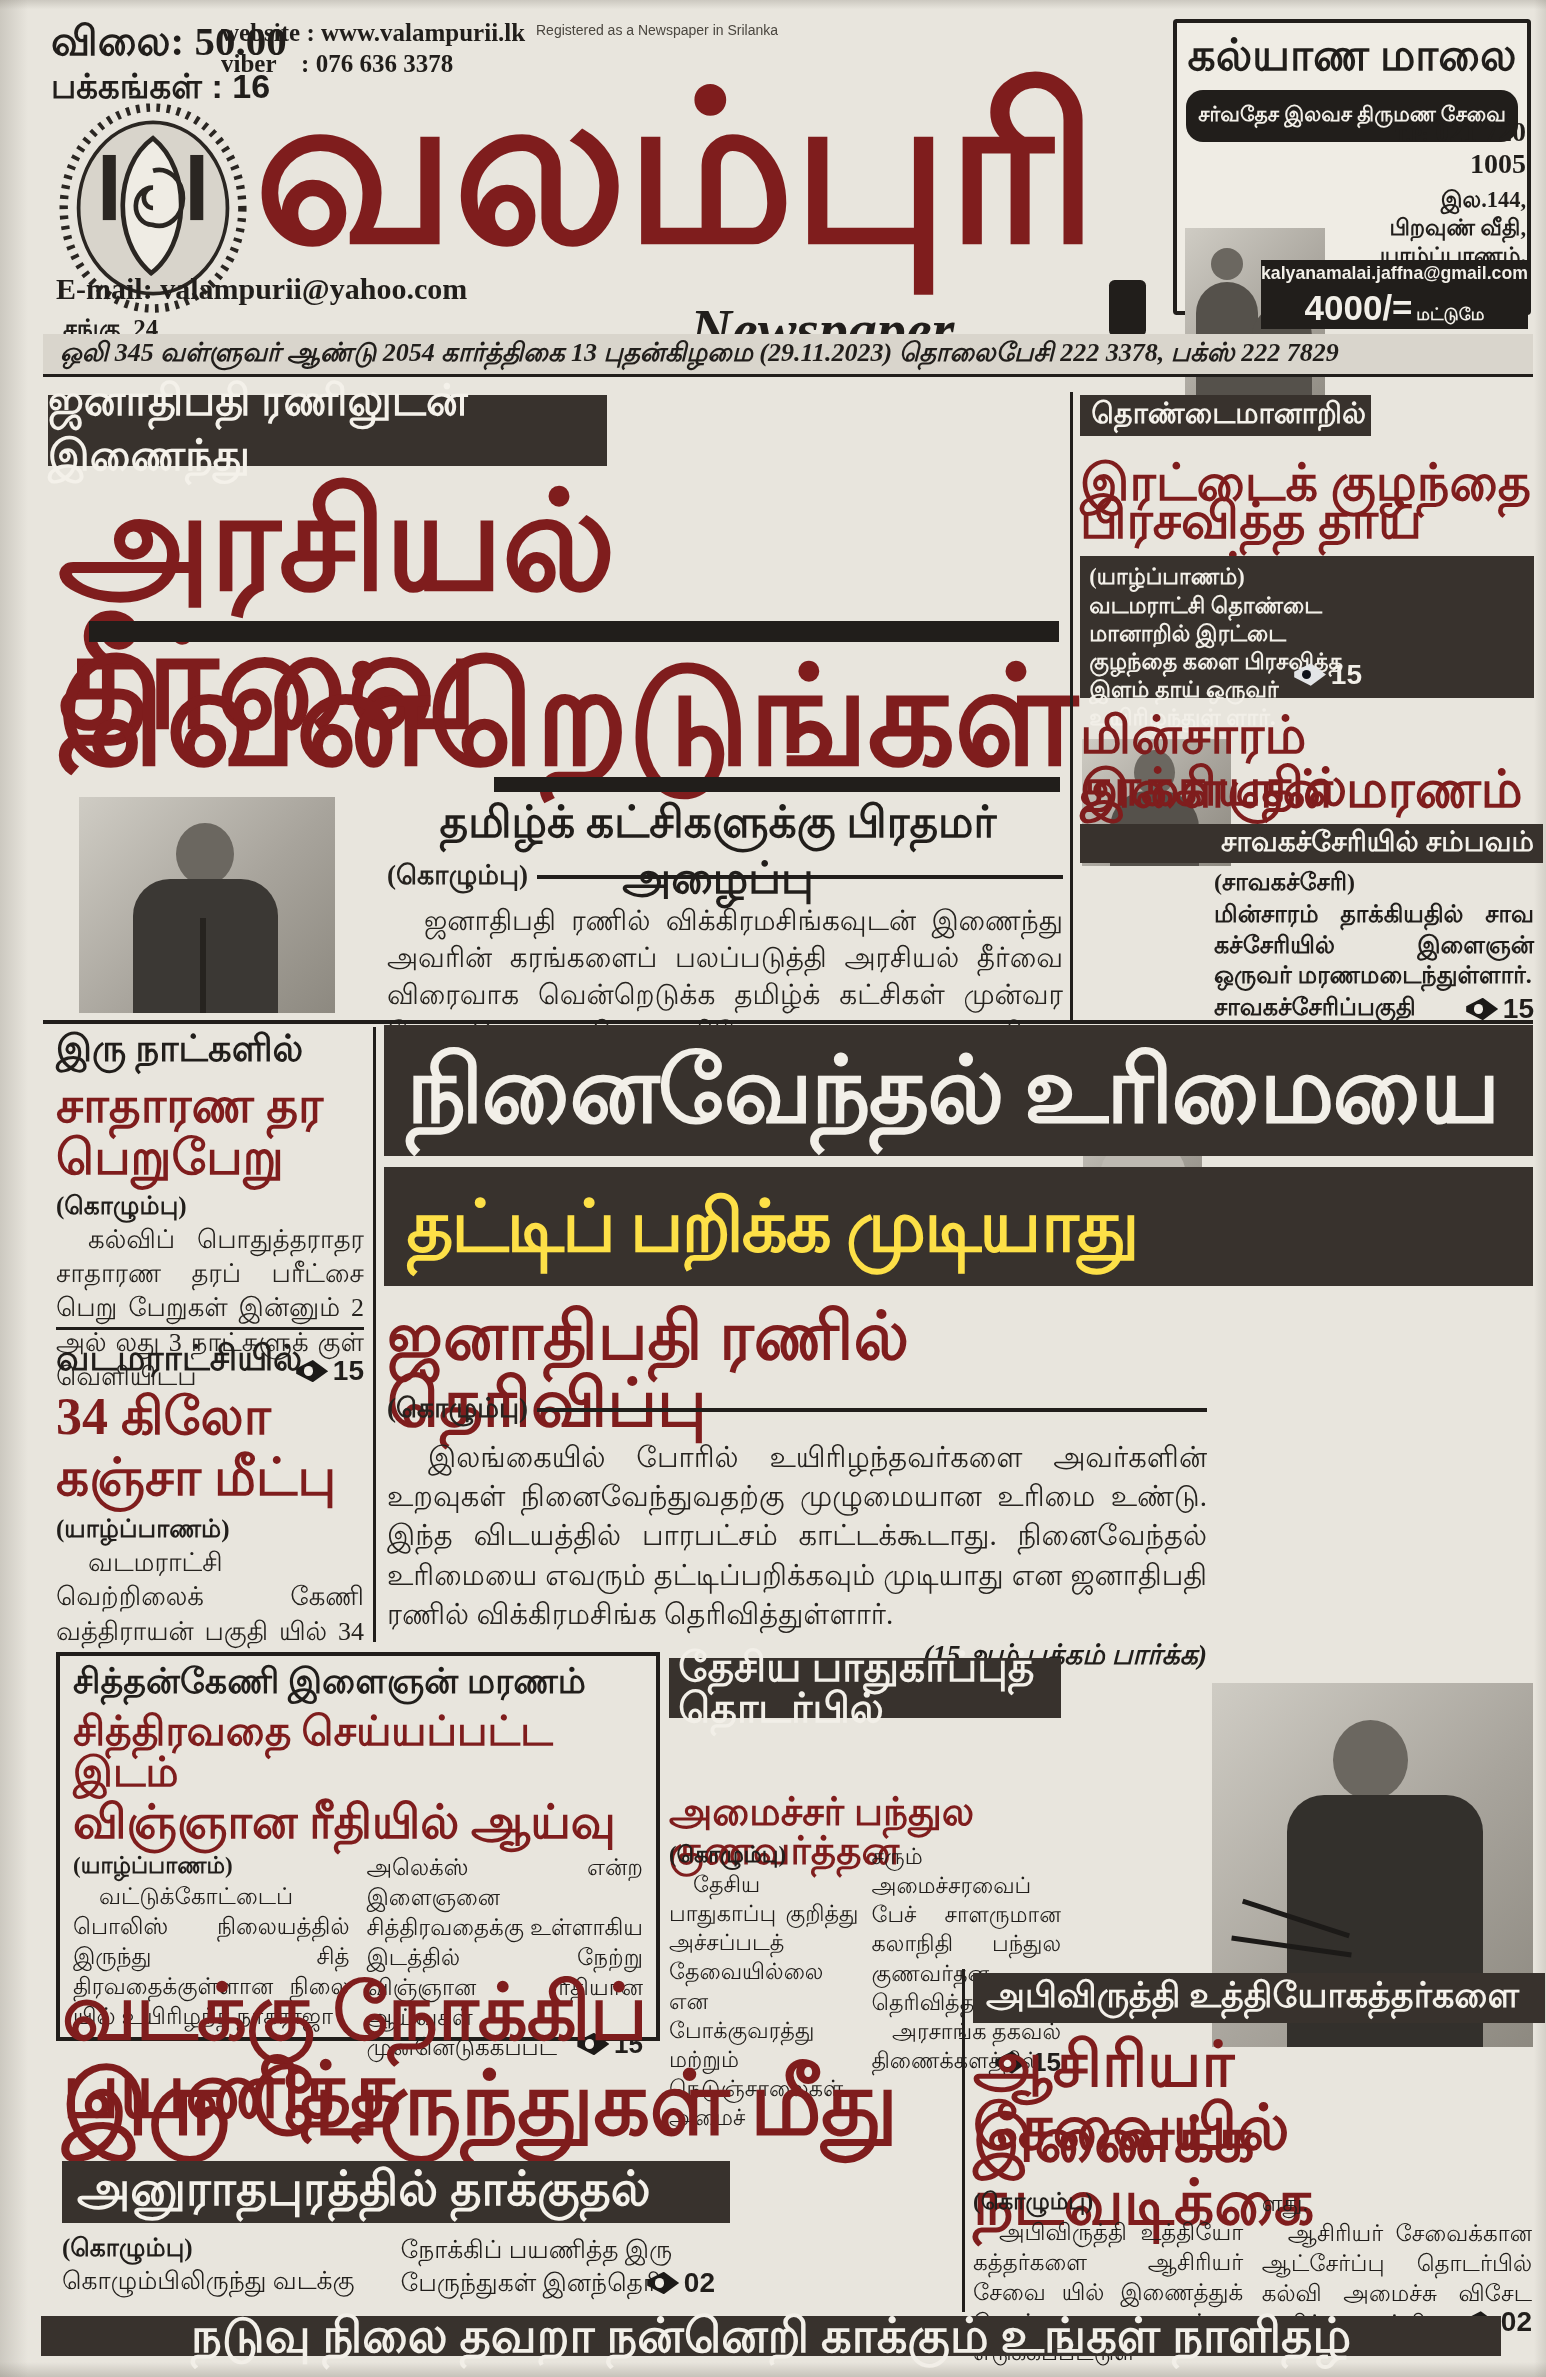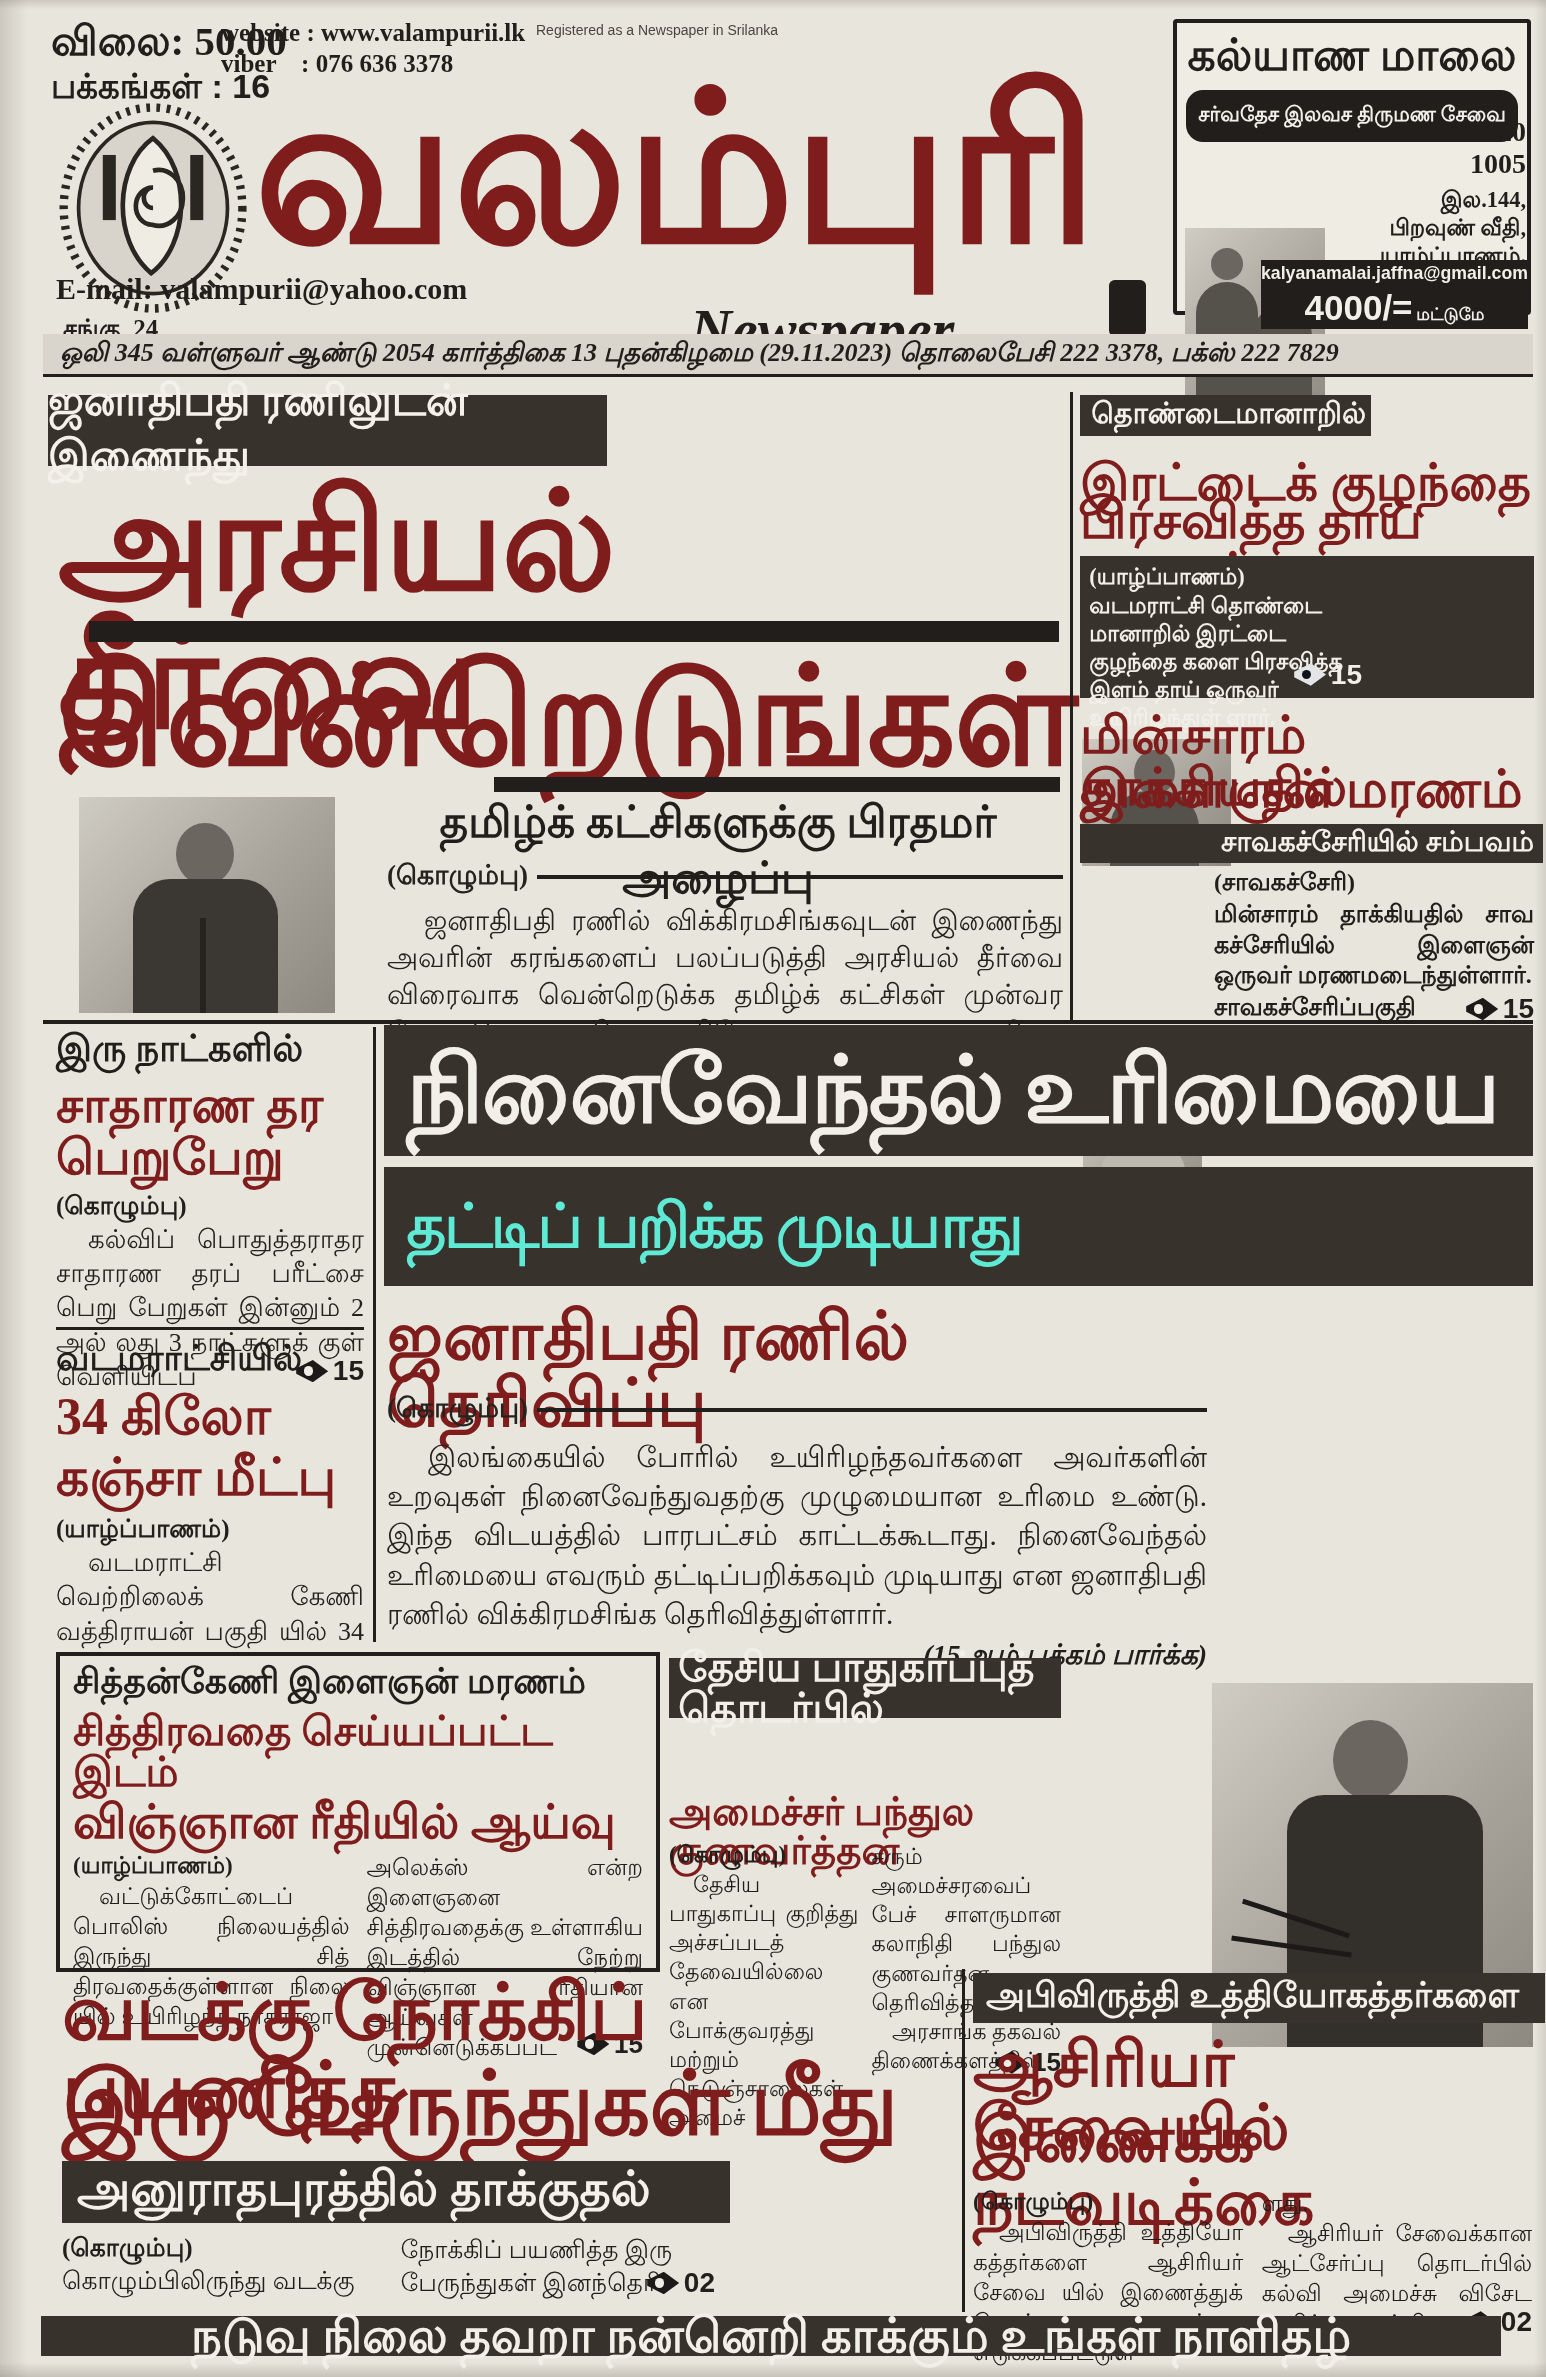--- a/index.html
+++ b/index.html
@@ -175,42 +175,42 @@
       <span>15</span>
     </div>
   </div>
 
   <div class="abs rule" style="left:373px;top:1027px;width:2.8px;height:615px;"></div>
 
   <div class="abs blk" style="left:384px;top:1025px;width:1149px;height:131px;display:flex;align-items:center;padding-left:22.4px;box-sizing:border-box;">
     <span class="h-huge" style="font-size:93px;color:#f2efe8;">நினைவேந்தல் உரிமையை</span>
   </div>
   <div class="abs blk" style="left:384px;top:1167px;width:1149px;height:119px;display:flex;align-items:center;padding-left:22.4px;box-sizing:border-box;">
-    <span class="h-huge" style="font-size:61px;color:#5eead4;">தட்டிப் பறிக்க முடியாது</span>
+    <span class="h-huge" style="font-size:72px;color:#fde047;">தட்டிப் பறிக்க முடியாது</span>
   </div>
 
   <div class="abs h-huge" style="left:387px;top:1303px;width:839px;font-size:67px;letter-spacing:0;">ஜனாதிபதி ரணில் தெரிவிப்பு</div>
 
   <div class="abs" style="left:387px;top:1393px;width:820px;">
     <div class="dateline">
         <span>(கொழும்பு)</span>
         <span class="dl-rule"></span>
       </div>
     <div class="body-txt" style="margin-top:11.2px;font-size:29px;text-indent:41px;line-height:1.35;">இலங்கையில் போரில் உயிரிழந்தவர்களை அவர்களின் உறவுகள் நினைவேந்துவதற்கு முழுமையான உரிமை உண்டு. இந்த விடயத்தில் பாரபட்சம் காட்டக்கூடாது. நினைவேந்தல் உரிமையை எவரும் தட்டிப்பறிக்கவும் முடியாது என ஜனாதிபதி ரணில் விக்கிரமசிங்க தெரிவித்துள்ளார்.</div>
     <div style="text-align:right;font-size:28px;font-weight:700;font-style:italic;margin-top:5.6px;">(15ஆம் பக்கம் பார்க்க)</div>
   </div>
 
   <div class="abs photo" style="left:1212px;top:1327px;width:321px;height:364px;">
     <span class="head" style="left:121px;top:37px;width:75px;height:80px;"></span>
     <span class="torso" style="left:75px;top:112px;width:196px;height:252px;background:#33302c;"></span>
     <span style="position:absolute;left:28px;top:233px;width:112px;height:4.7px;background:#1c1a18;transform:rotate(18deg);"></span>
     <span style="position:absolute;left:18.6px;top:261px;width:121px;height:4.7px;background:#1c1a18;transform:rotate(8deg);"></span>
   </div>
 
-  <div class="abs" style="left:56px;top:1652px;width:604px;height:320px;border:4.7px solid #211e1b;background:#e8e5dd;box-sizing:border-box;padding:5.6px 13px;">
+  <div class="abs" style="left:56px;top:1652px;width:604px;height:389px;border:4.7px solid #211e1b;background:#e8e5dd;box-sizing:border-box;padding:5.6px 13px;">
     <div style="font-size:35px;font-weight:900;">சித்தன்கேணி இளைஞன் மரணம்</div>
     <div class="h-huge" style="font-size:41px;letter-spacing:0;margin-top:5.6px;">சித்திரவதை செய்யப்பட்ட இடம்</div>
     <div class="h-huge" style="font-size:47px;letter-spacing:0;margin-top:5.6px;">விஞ்ஞான ரீதியில் ஆய்வு</div>
     <div class="twocol" style="margin-top:7.5px;">
       <div>
         <div style="font-size:23px;font-weight:700;">(யாழ்ப்பாணம்)</div>
         <div style="font-size:23px;line-height:1.3;text-align:justify;text-indent:26px;">வட்டுக்கோட்டைப் பொலிஸ் நிலையத்தில் இருந்து சித் திரவதைக்குள்ளான நிலை யில் உயிரிழந்த நாகராஜா</div>
       </div>
       <div>
         <div style="font-size:23px;line-height:1.3;text-align:justify;">அலெக்ஸ் என்ற இளைஞனை சித்திரவதைக்கு உள்ளாகிய இடத்தில் நேற்று விஞ்ஞான ரீதியான ஆய்வுகள் முன்னெடுக்கப்பட</div>

